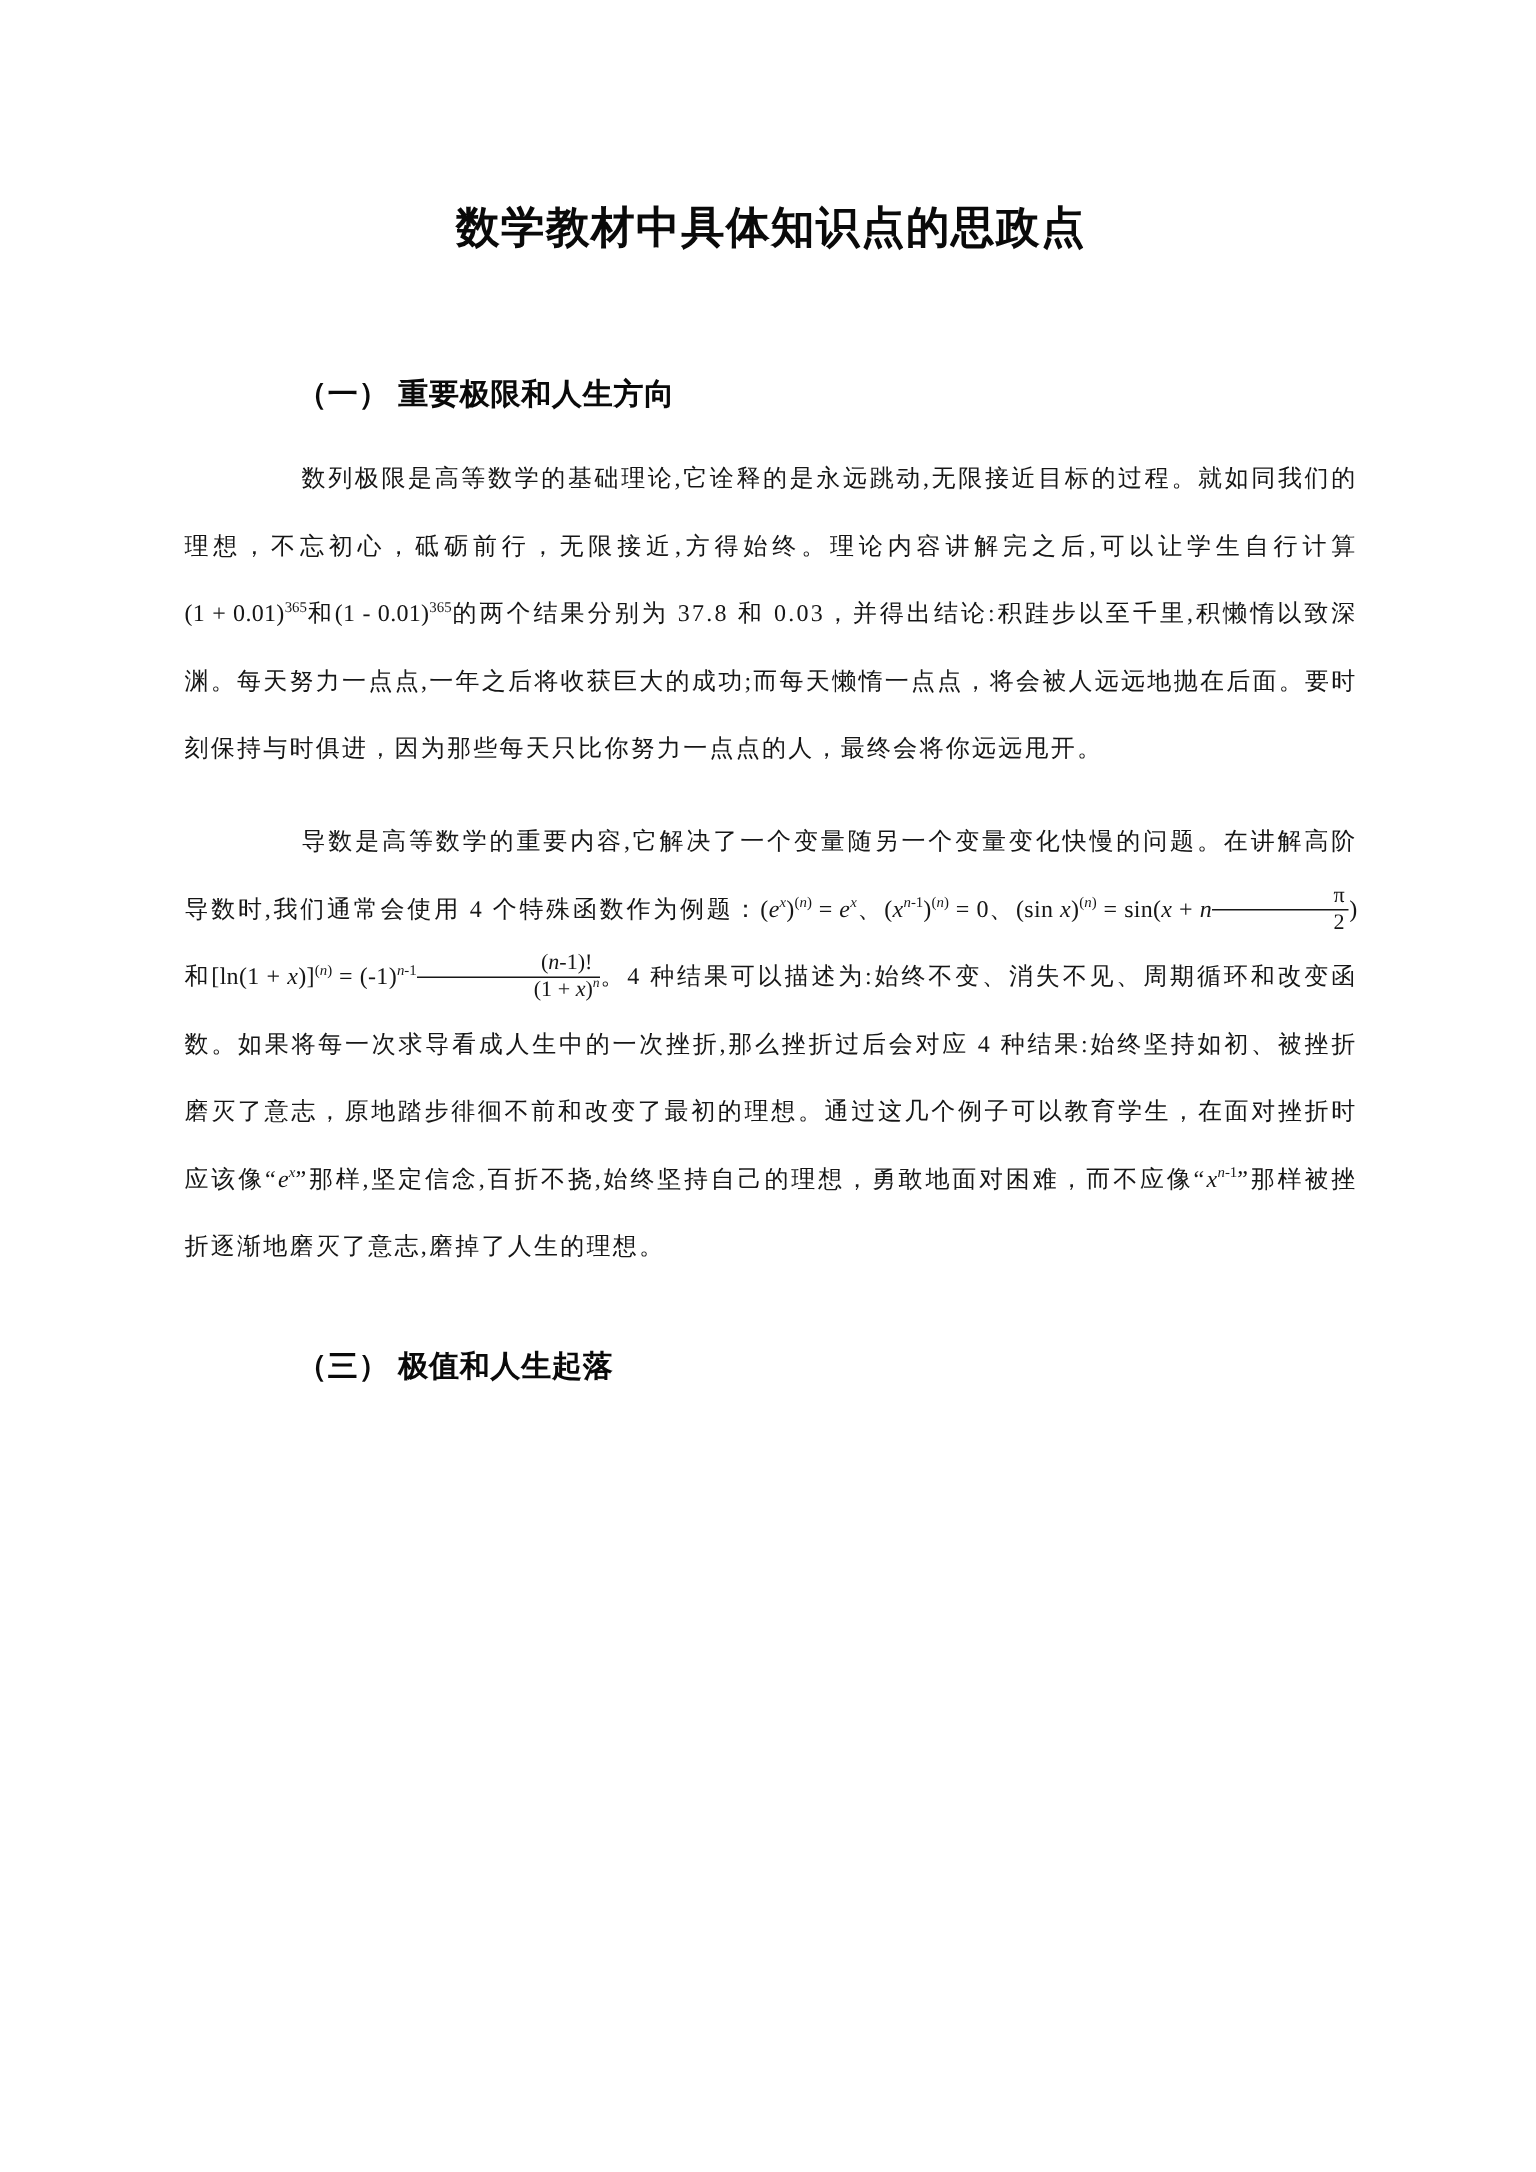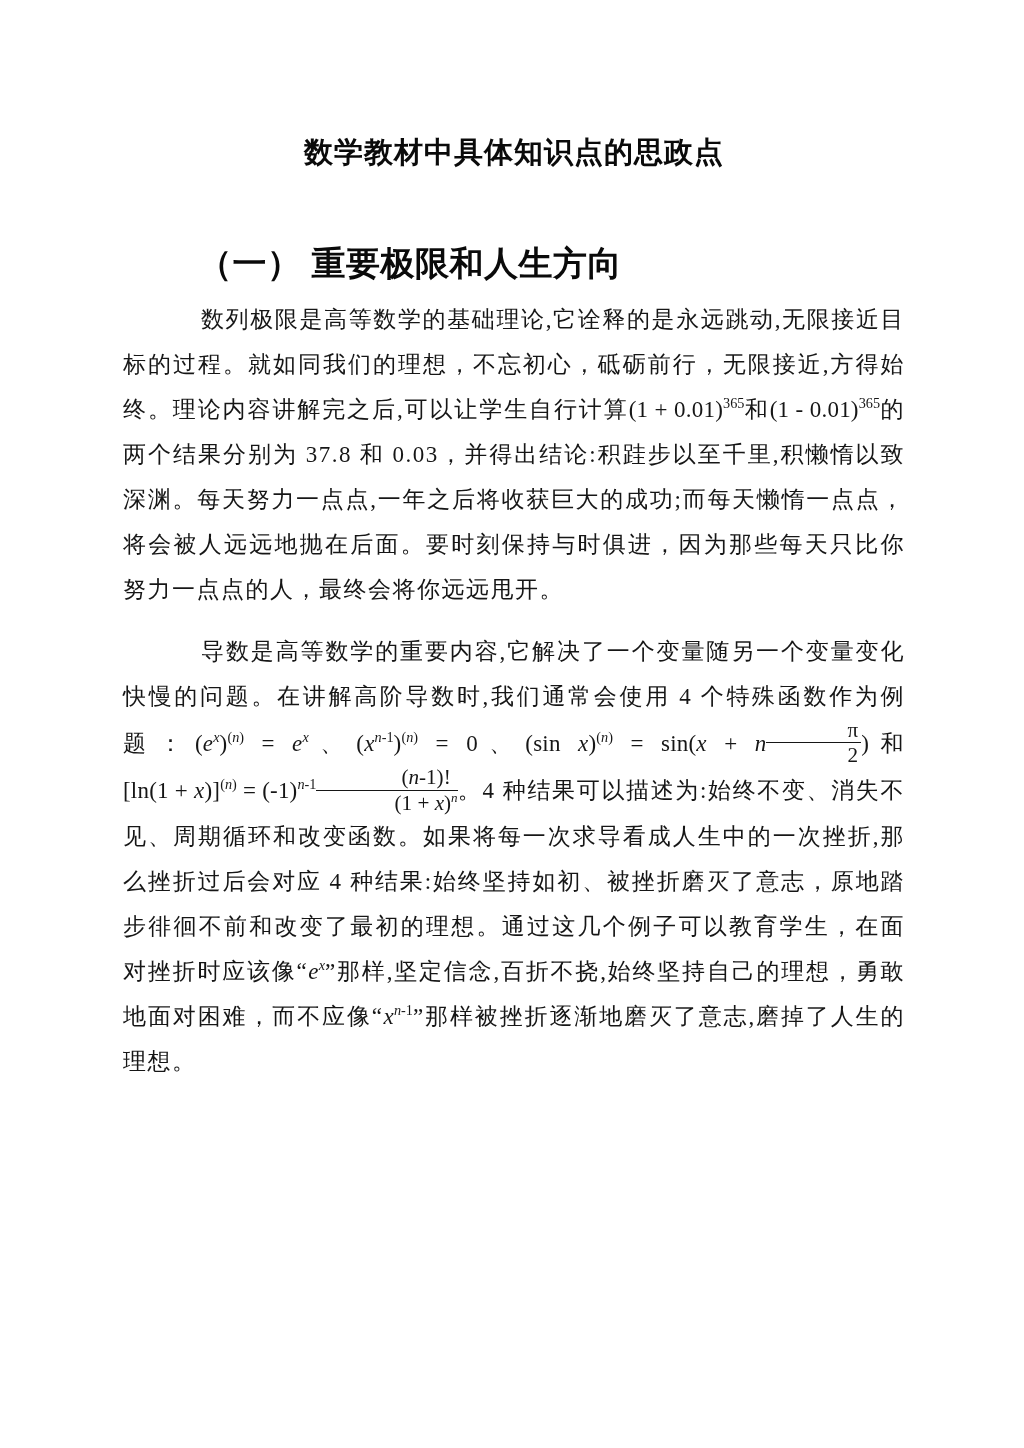--- a/index.html
+++ b/index.html
@@ -29,32 +29,32 @@
     font-size: 29px;
     line-height: 36px;
     letter-spacing: 1px;
     color: #0a0a0a;
   }
   .sec-heading {
     margin: 0 0 0 75px;
     padding: 0;
     font-family: "Liberation Sans", "DejaVu Sans", sans-serif;
     font-weight: 700;
-    font-size: 34px;
+    font-size: 20px;
     line-height: 34px;
     letter-spacing: 0.5px;
     color: #0a0a0a;
   }
   .sec-1 .sec-heading { margin-top: 76px; }
   .sec-2 .sec-heading { margin-top: 36px; }
   .sec-3 .sec-heading { margin-top: 40px; }
   .body-para {
     margin: 17px 0 0 0;
     font-family: "Liberation Serif", "DejaVu Serif", serif;
-    font-size: 23px;
+    font-size: 16px;
     line-height: 45px;
     letter-spacing: 1.5px;
     text-align: justify;
     text-indent: 78px;
     color: #161616;
   }
   
   .math {
     font-family: "Liberation Serif", "DejaVu Serif", serif;
     letter-spacing: 0.2px;
@@ -92,15 +92,16 @@
   <section class="sec sec-1">
     <h2 class="sec-heading">（一） 重要极限和人生方向</h2>
     <p class="body-para">数列极限是高等数学的基础理论,它诠释的是永远跳动,无限接近目标的过程。就如同我们的理想，不忘初心，砥砺前行，无限接近,方得始终。理论内容讲解完之后,可以让学生自行计算<span class="math">(1 + 0.01)<sup>365</sup></span>和<span class="math">(1 - 0.01)<sup>365</sup></span>的两个结果分别为 37.8 和 0.03，并得出结论:积跬步以至千里,积懒惰以致深渊。每天努力一点点,一年之后将收获巨大的成功;而每天懒惰一点点，将会被人远远地抛在后面。要时刻保持与时俱进，因为那些每天只比你努力一点点的人，最终会将你远远甩开。</p>
   </section>
 
   <section class="sec sec-2">
     <p class="body-para">导数是高等数学的重要内容,它解决了一个变量随另一个变量变化快慢的问题。在讲解高阶导数时,我们通常会使用 4 个特殊函数作为例题：<span class="math">(<i>e</i><sup><i>x</i></sup>)<sup>(<i>n</i>)</sup> = <i>e</i><sup><i>x</i></sup></span>、<span class="math">(<i>x</i><sup><i>n</i>-1</sup>)<sup>(<i>n</i>)</sup> = 0</span>、<span class="math">(sin <i>x</i>)<sup>(<i>n</i>)</sup> = sin(<i>x</i> + <i>n</i><span class="frac"><span class="num">π</span><span class="den">2</span></span>)</span>和<span class="math">[ln(1 + <i>x</i>)]<sup>(<i>n</i>)</sup> = (-1)<sup><i>n</i>-1</sup><span class="frac"><span class="num">(<i>n</i>-1)!</span><span class="den">(1 + <i>x</i>)<sup><i>n</i></sup></span></span></span>。4 种结果可以描述为:始终不变、消失不见、周期循环和改变函数。如果将每一次求导看成人生中的一次挫折,那么挫折过后会对应 4 种结果:始终坚持如初、被挫折磨灭了意志，原地踏步徘徊不前和改变了最初的理想。通过这几个例子可以教育学生，在面对挫折时应该像“<span class="math"><i>e</i><sup><i>x</i></sup></span>”那样,坚定信念,百折不挠,始终坚持自己的理想，勇敢地面对困难，而不应像“<span class="math"><i>x</i><sup><i>n</i>-1</sup></span>”那样被挫折逐渐地磨灭了意志,磨掉了人生的理想。</p>
   </section>
 
   <section class="sec sec-3">
+    <h2 class="sec-heading">（三） 极值和人生起落</h2>
   </section>
 
 </div>
 
 </body></html>

